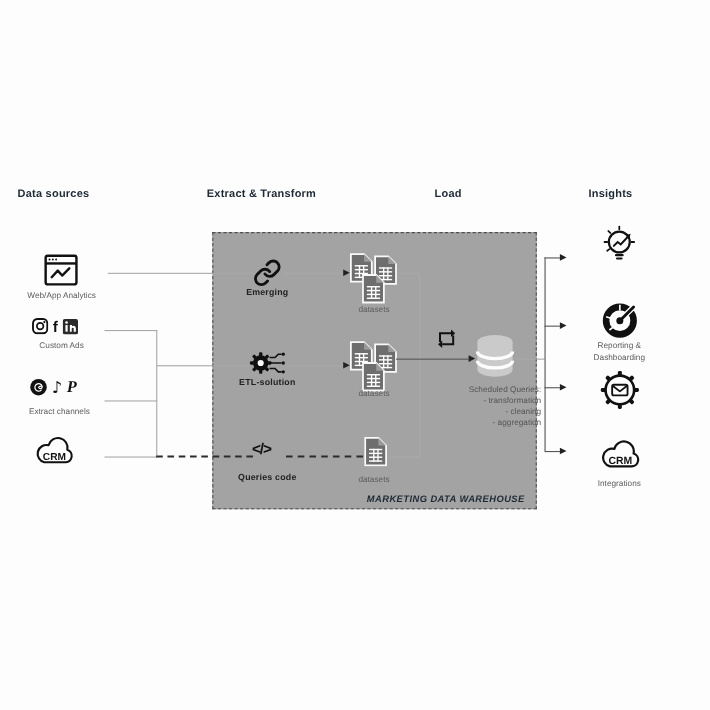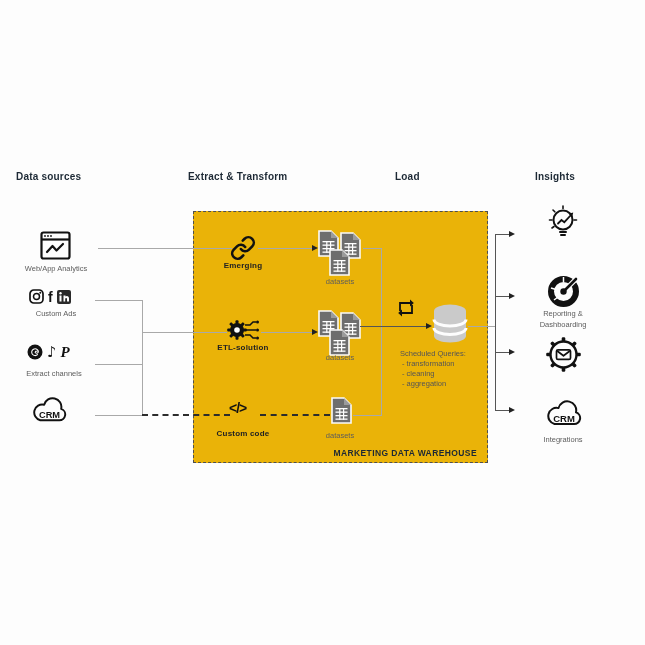--- a/index.html
+++ b/index.html
@@ -12,27 +12,27 @@
   .blbl { position:absolute; font-size:8px; font-weight:bold; color:#222; text-align:center; letter-spacing:.2px; white-space:nowrap; }
 
   .hline { position:absolute; height:0; border-top:1px solid #a9a9a9; }
   .vline { position:absolute; width:0; border-left:1px solid #a9a9a9; }
   .dark  { border-color:#555; }
   .dashline { position:absolute; height:0; border-top:2px dashed #2c2c2c; }
   .ah { position:absolute; width:0; height:0; border-style:solid;
         border-width:3.5px 0 3.5px 6px; border-color:transparent transparent transparent #222; }
 
   .whbox { position:absolute; left:193px; top:211px; width:295px; height:252px;
-           border:1.5px dashed #4f4f4f; background:#eab308; }
+           border:1.5px dashed #4f4f4f; background:#a3a3a3;font-style:italic; }
   .whlabel { position:absolute; right:10px; bottom:4px; font-size:8.5px; font-weight:bold;
              color:#1d2935; letter-spacing:.4px; white-space:nowrap; }
 
   .iconrow { position:absolute; display:flex; align-items:center; gap:4px; }
   .glyph { font-weight:bold; color:#111; line-height:1; }
-  .sq { position:absolute; font-size:7.5px; color:#555; line-height:10px; text-align:left; }
+  .sq { position:absolute; font-size:7.5px; color:#555; line-height:10px; text-align:right; }
   .sq .t { margin-bottom:0px; }
   .codeglyph { position:absolute; font-size:14px; font-weight:bold; color:#111;
                letter-spacing:-1px; white-space:nowrap; }
   svg { position:absolute; display:block; }
   svg text { font-family:"Liberation Sans", sans-serif; }
 </style>
 </head>
 <body>
 
 <div id="canvas">
@@ -127,21 +127,21 @@
     </g>
     <circle cx="32.5" cy="10" r="1.5" fill="#111"></circle>
     <circle cx="32.5" cy="18" r="1.5" fill="#111"></circle>
     <circle cx="32.5" cy="26" r="1.5" fill="#111"></circle>
   </svg>
   <div class="blbl" style="left:203px;top:343px;width:80px">ETL-solution</div>
   <div class="hline" style="left:261px;top:332px;width:51px"></div>
   <div class="ah" style="left:312px;top:328.5px"></div>
 
   <div class="codeglyph" style="left:229px;top:400px">&lt;/&gt;</div>
-  <div class="blbl" style="left:205px;top:429px;width:76px">Custom code</div>
+  <div class="blbl" style="left:205px;top:429px;width:76px">Queries code</div>
   <div class="dashline" style="left:260px;top:414px;width:70px"></div>
 
   <svg style="left:318px;top:230px" width="44" height="47" viewBox="0 0 44 47">
     <defs>
       <g id="f1">
         <path d="M1 1 h12 l7 7 v18 h-19 z" fill="#6e6e6e" stroke="#fafafa" stroke-width="1.6"></path>
         <path d="M13 1 l7 7 h-7 z" fill="#9b9b9b"></path>
         <g fill="#fff">
           <rect x="4.5" y="11" width="12" height="1.3"></rect>
             <rect x="4.5" y="14.5" width="12" height="1.3"></rect>

